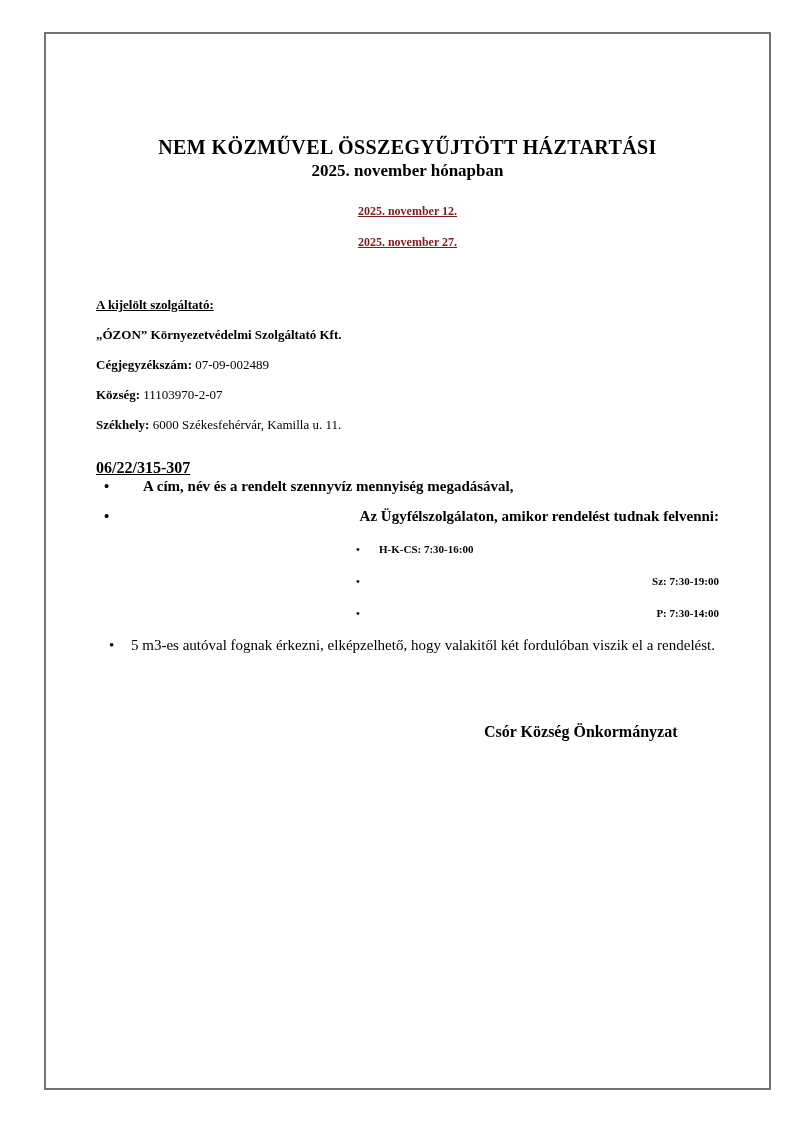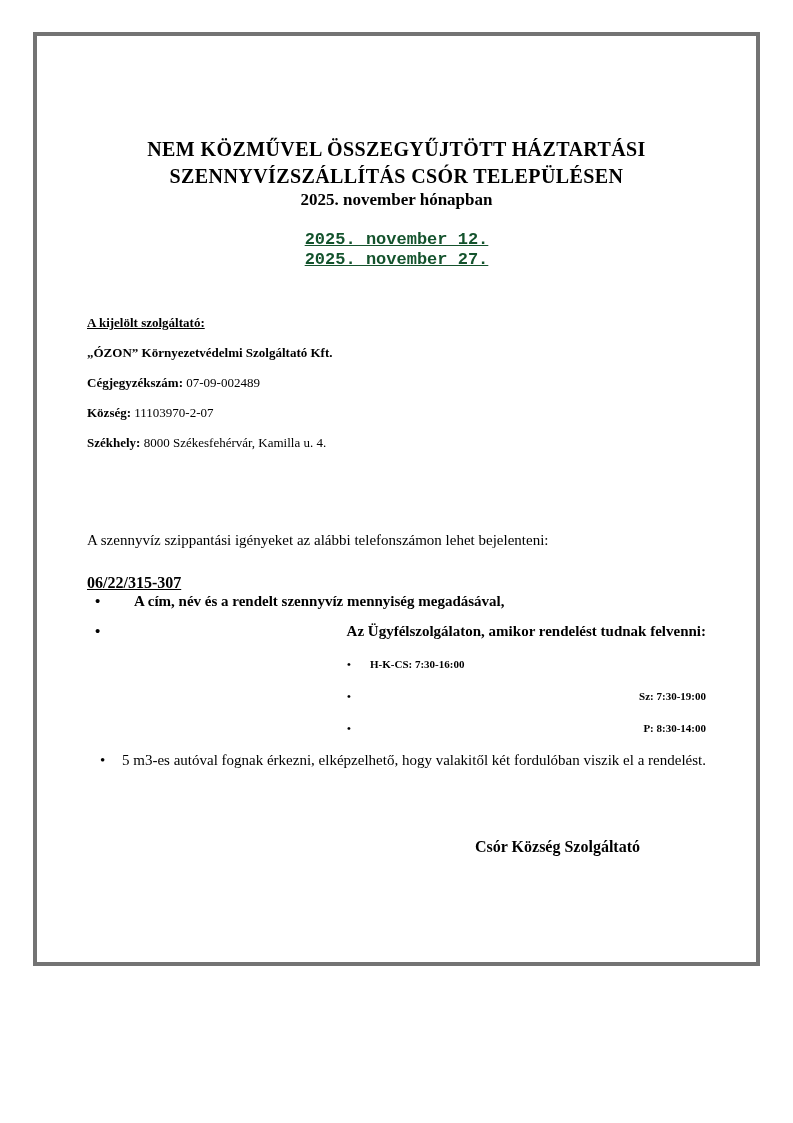--- a/index.html
+++ b/index.html
@@ -6,23 +6,23 @@
   html, body { background: #ffffff; }
   body {
     width: 793px; height: 1123px;
     position: relative;
     font-family: "Liberation Serif", "DejaVu Serif", serif;
     color: #000000;
     overflow: hidden;
   }
   .page-frame {
     position: absolute;
-    left: 33px; top: 32px;
-    width: 727px; height: 934px;
-    border: 4px solid #737373;
+    left: 44px; top: 32px;
+    width: 727px; height: 1058px;
+    border: 2px solid #737373;
     background: #ffffff;
   }
   .content {
     position: relative;
     height: 100%;
     padding: 0 50px;
   }
   .doc-title {
     margin-top: 100px;
     text-align: center;
@@ -33,28 +33,27 @@
   }
   .doc-subtitle {
     text-align: center;
     font-weight: bold;
     font-size: 17px;
     line-height: 20px;
   }
   .date-line {
     text-align: center;
     font-weight: bold;
-    font-size: 17px;
+    font-size: 12px;
     line-height: 18px;
-    color: #14532d;
+    color: #7f1d1d;
     text-decoration: underline;
-    font-family: Liberation Mono, monospace;
   }
   .date-1 { margin-top: 21px; }
-  .date-2 { margin-top: 2px; }
+  .date-2 { margin-top: 13px; }
   .provider { margin-top: 45px; font-size: 13px; line-height: 18px; }
   .provider-heading {
     font-weight: bold;
     text-decoration: underline;
   }
   .provider-line { margin-top: 12px; }
   .provider-name { font-weight: bold; }
   .field-label { font-weight: bold; }
   .intro {
     margin-top: 79px;
@@ -94,46 +93,44 @@
   }
 </style>
 </head>
 <body>
 
 <div class="page-frame">
   <div class="content">
 
     <div class="doc-title">
       <div>NEM KÖZMŰVEL ÖSSZEGYŰJTÖTT HÁZTARTÁSI</div>
-      <div>SZENNYVÍZSZÁLLÍTÁS CSÓR TELEPÜLÉSEN</div>
     </div>
 
     <div class="doc-subtitle">2025. november hónapban</div>
 
     <div class="date-line date-1">2025. november 12.</div>
     <div class="date-line date-2">2025. november 27.</div>
 
     <div class="provider">
       <div class="provider-heading">A kijelölt szolgáltató:</div>
       <div class="provider-line provider-name">„ÓZON” Környezetvédelmi Szolgáltató Kft.</div>
       <div class="provider-line">
         <span class="field-label">Cégjegyzékszám:</span>
         <span>07-09-002489</span>
       </div>
       <div class="provider-line">
         <span class="field-label">Község:</span>
         <span>11103970-2-07</span>
       </div>
       <div class="provider-line">
         <span class="field-label">Székhely:</span>
-        <span>8000 Székesfehérvár, Kamilla u. 4.</span>
+        <span>6000 Székesfehérvár, Kamilla u. 11.</span>
       </div>
     </div>
 
-    <div class="intro">A szennyvíz szippantási igényeket az alábbi telefonszámon lehet bejelenteni:</div>
 
     <div class="phone">06/22/315-307</div>
 
     <div class="bullet-list">
       <div class="bullet-row">
         <span class="bullet-marker"></span>
         <span class="bullet-text">A cím, név és a rendelt szennyvíz mennyiség megadásával,</span>
       </div>
       <div class="bullet-row">
         <span class="bullet-marker"></span>
@@ -145,25 +142,25 @@
       <div class="bullet-row">
         <span class="bullet-marker"></span>
         <span>H-K-CS: 7:30-16:00</span>
       </div>
       <div class="bullet-row">
         <span class="bullet-marker"></span>
         <span>Sz: 7:30-19:00</span>
       </div>
       <div class="bullet-row">
         <span class="bullet-marker"></span>
-        <span>P: 8:30-14:00</span>
+        <span>P: 7:30-14:00</span>
       </div>
     </div>
 
     <div class="note bullet-row">
       <span class="bullet-marker"></span>
       <span class="note-text">5 m3-es autóval fognak érkezni, elképzelhető, hogy valakitől két fordulóban viszik el a rendelést.</span>
     </div>
 
-    <div class="signature">Csór Község Szolgáltató</div>
+    <div class="signature">Csór Község Önkormányzat</div>
 
   </div>
 </div>
 
 </body></html>

